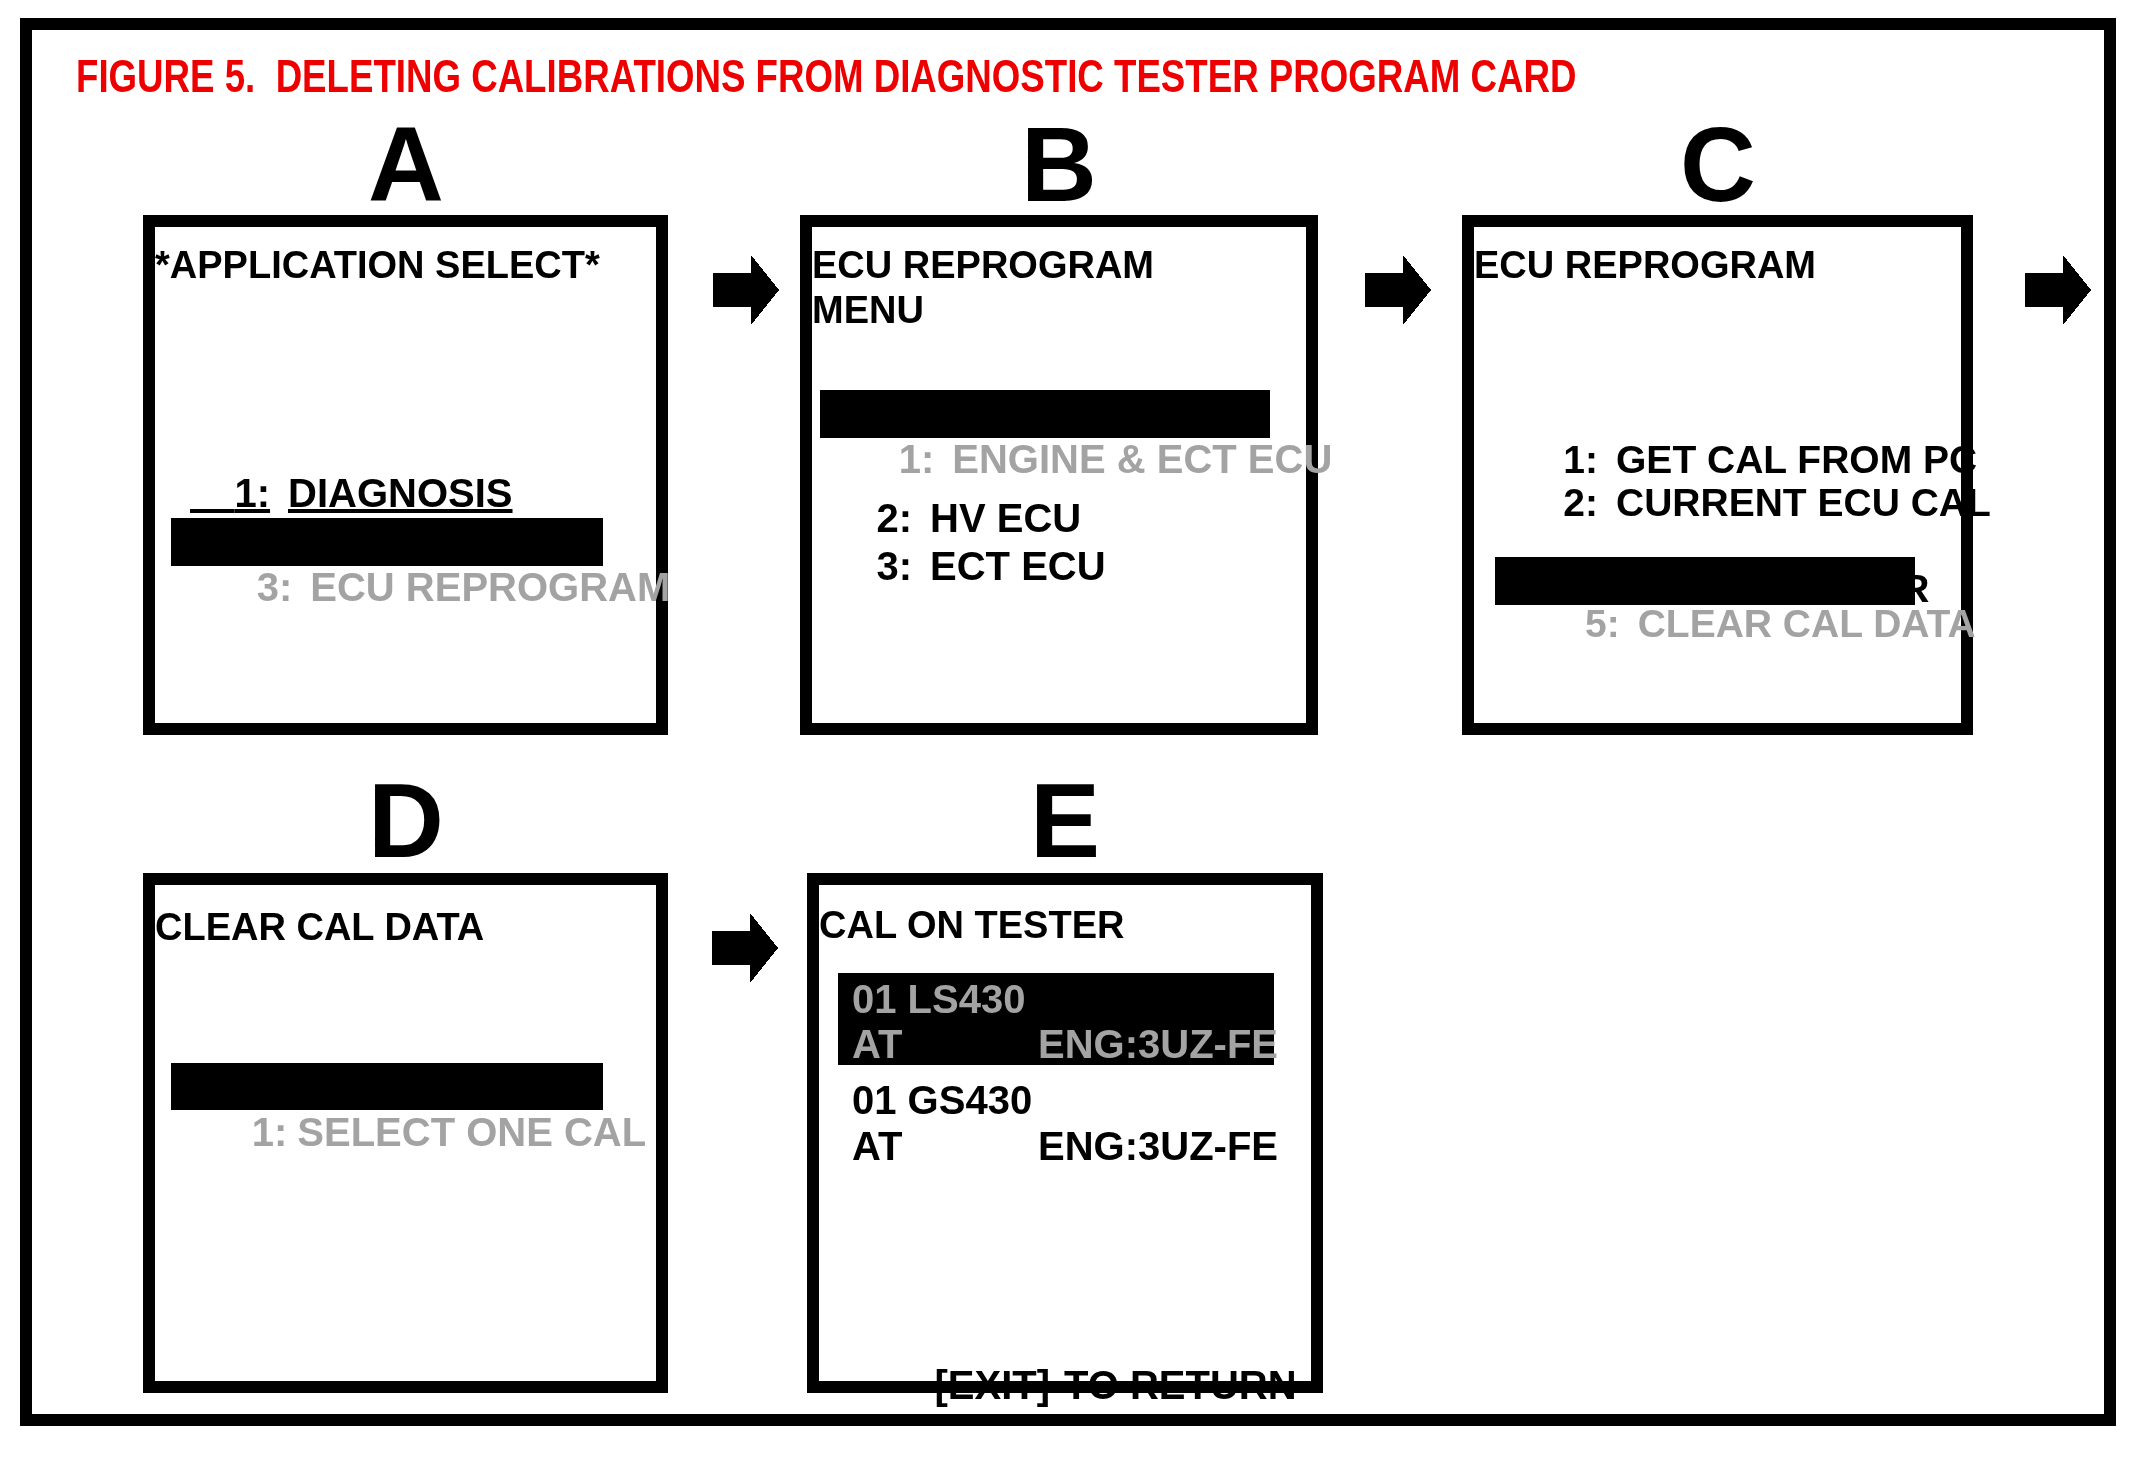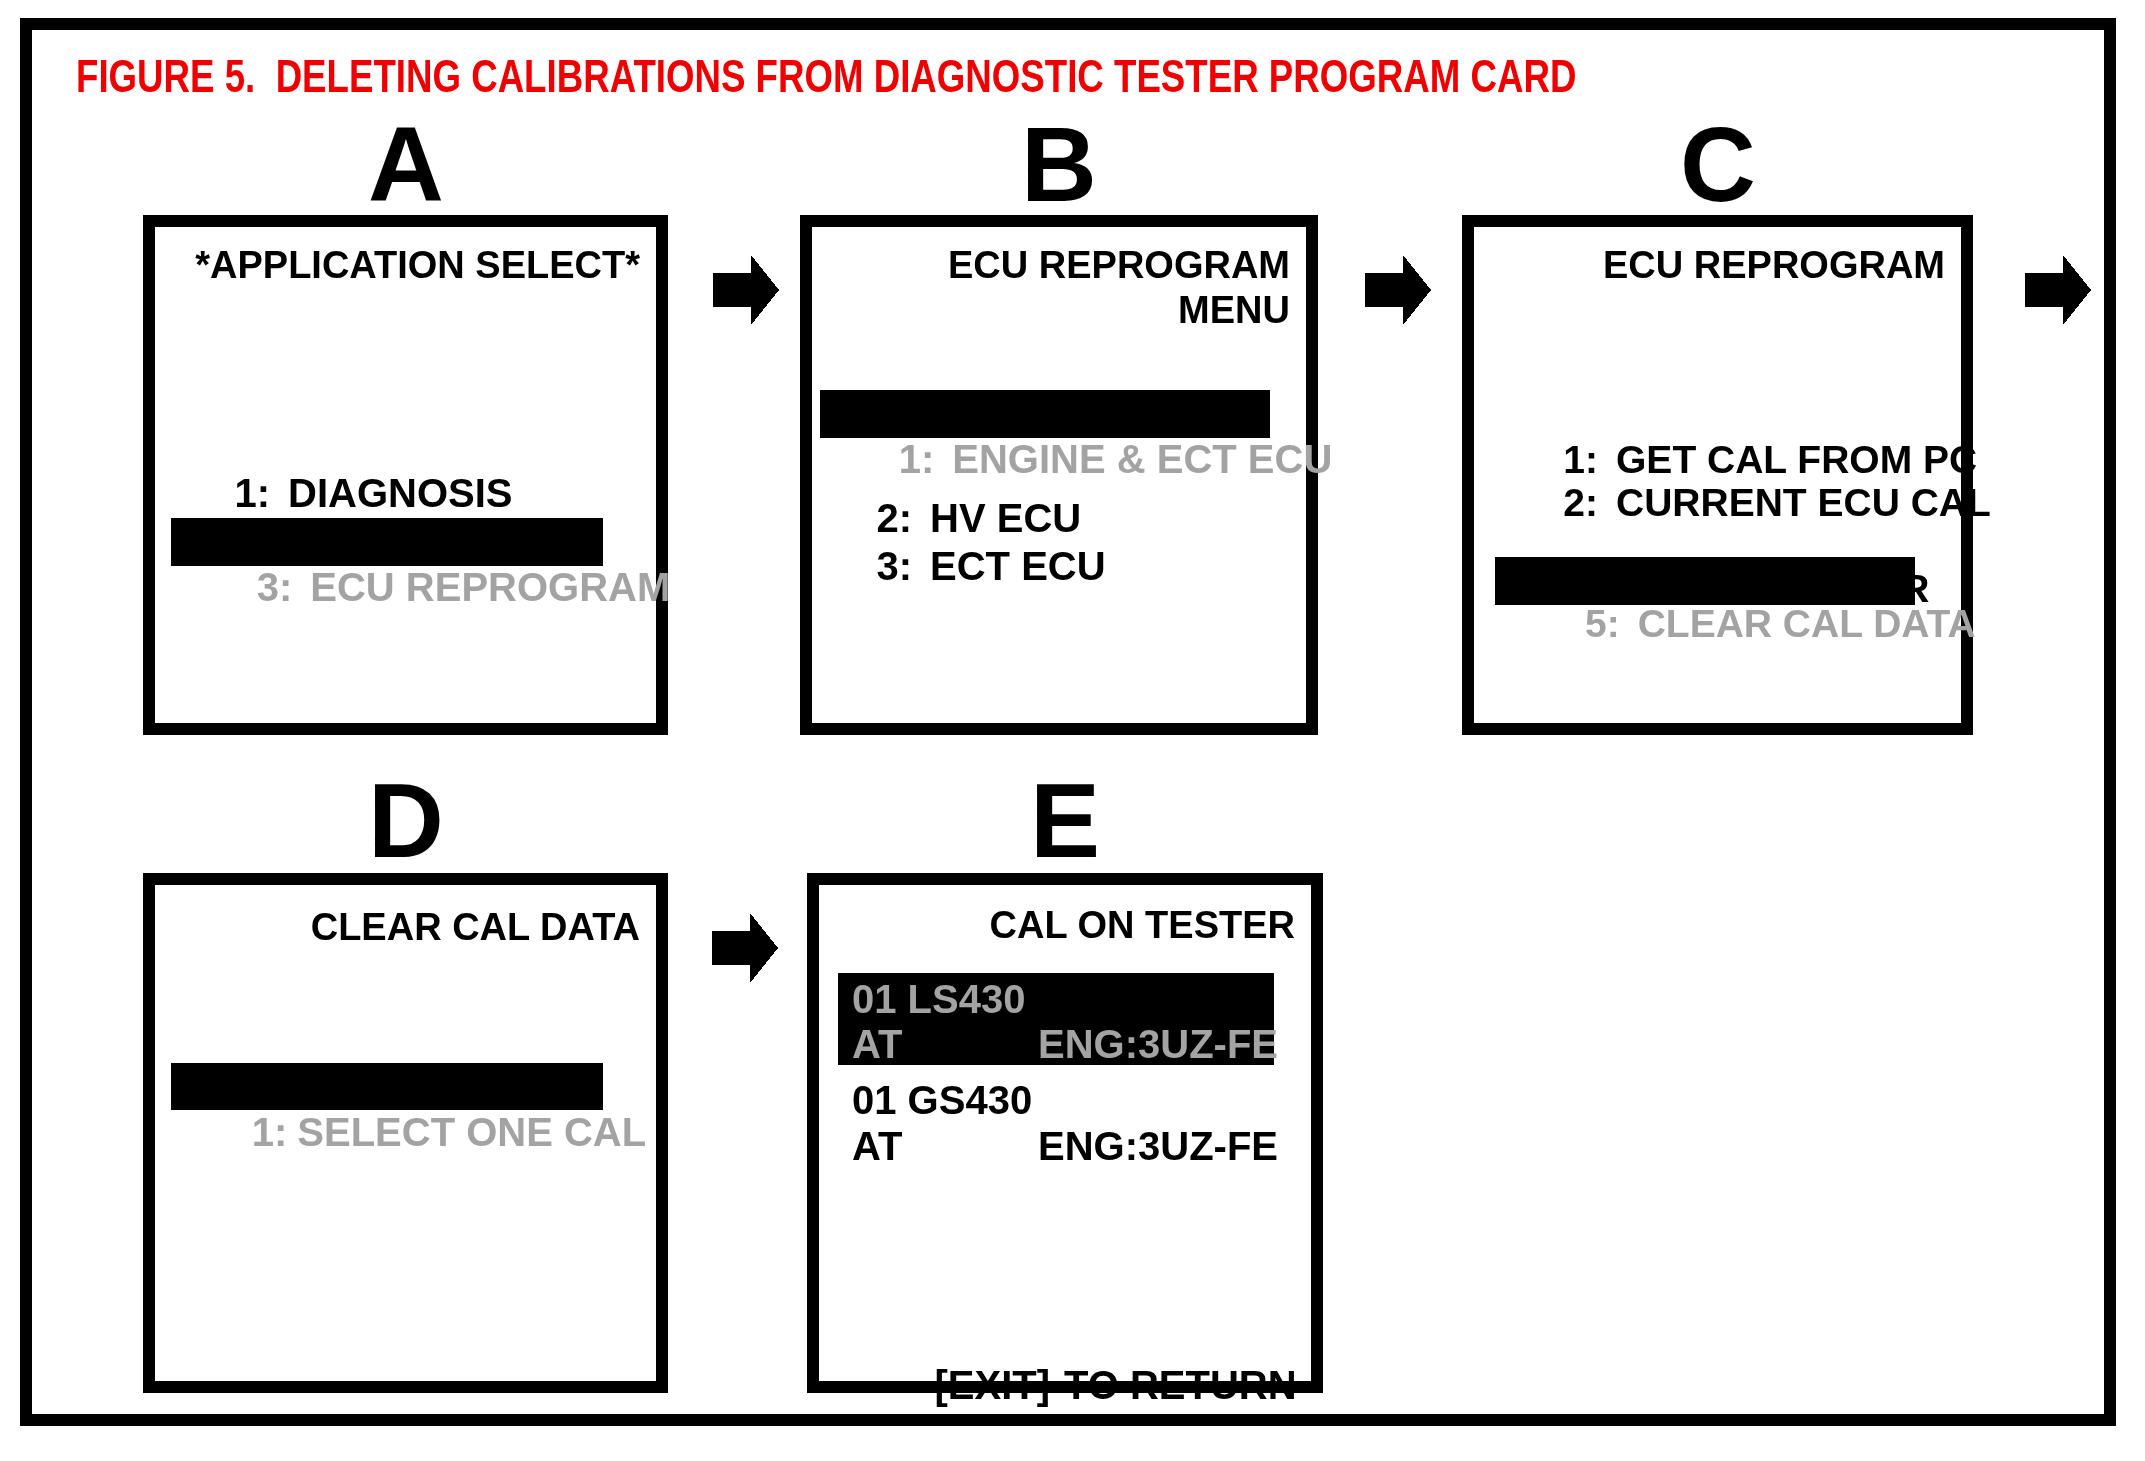--- a/index.html
+++ b/index.html
@@ -18,21 +18,21 @@
   }
   .big-label {
     position:absolute; font-size:105px; line-height:1; transform:translateX(-50%);
     letter-spacing:0;
   }
   .scr {
     position:absolute; width:525px; height:520px; background:#fff;
     border:12px solid #000; box-sizing:border-box;
   }
   .t { position:absolute; font-size:40px; line-height:1.1; white-space:pre; }
-  .scr-title { position:absolute; left:0; right:16px; text-align:right; font-size:38px; line-height:45px; white-space:pre; }
+  .scr-title { position:absolute; left:0; right:6px; text-align:left; font-size:38px; line-height:45px; white-space:pre; }
   .bar { position:absolute; background:#000; color:#fff; }
   .bar .t { color:#a3a3a3; }
   .lbl2 { margin-left:18px; }
   .lbl1 { margin-left:10px; }
   .arrow { position:absolute; }
   .hlkey { display:inline-block; background:#000; color:#fff; padding:4px 10px 12px 6px; margin:-4px 0 -12px 0; }
 </style>
 </head>
 <body>
 
@@ -41,21 +41,21 @@
 <div class="fig-title" style="color:#ee0000;">FIGURE 5.  DELETING CALIBRATIONS FROM DIAGNOSTIC TESTER PROGRAM CARD</div>
 
 <div class="big-label" style="left:406px; top:112px;">A</div>
 <div class="big-label" style="left:1059px; top:112px;">B</div>
 <div class="big-label" style="left:1718px; top:112px;">C</div>
 <div class="big-label" style="left:406px; top:768px;">D</div>
 <div class="big-label" style="left:1065px; top:768px;">E</div>
 
 <div class="scr" style="left:143px; top:215px; width:525px;">
   <div class="scr-title" style="top:16px; font-size:38px;">*APPLICATION SELECT*</div>
-  <div class="t" style="left:35px; top:200px;">
+  <div class="t" style="left:35px; top:200px;text-decoration:underline;">
     <span>1:</span><span class="lbl2">DIAGNOSIS</span>
   </div>
   <div class="t" style="left:35px; top:248px;">
     <span>2:</span><span class="lbl2">CUSTOMIZE</span>
   </div>
   <div class="bar" style="left:16px; top:291px; width:432px; height:48px;">
     <div class="t" style="left:19px; top:3px;">
       <span>3:</span><span class="lbl2">ECU REPROGRAM</span>
     </div>
   </div>

